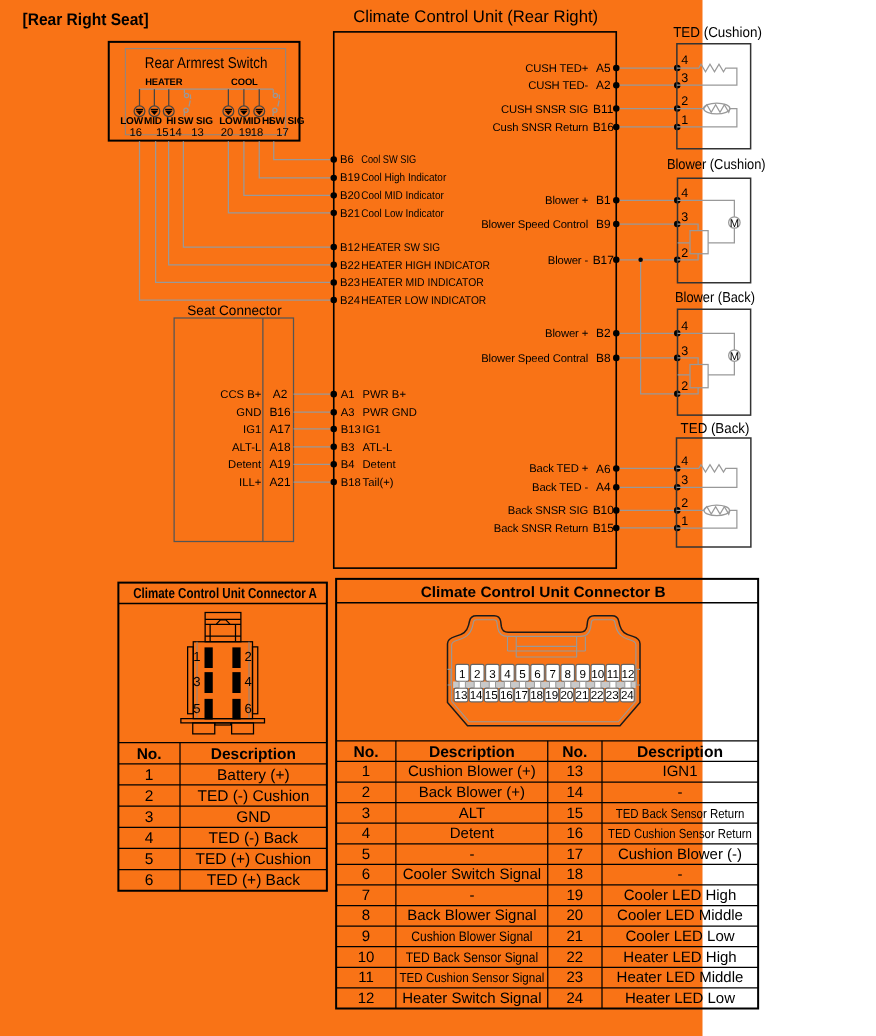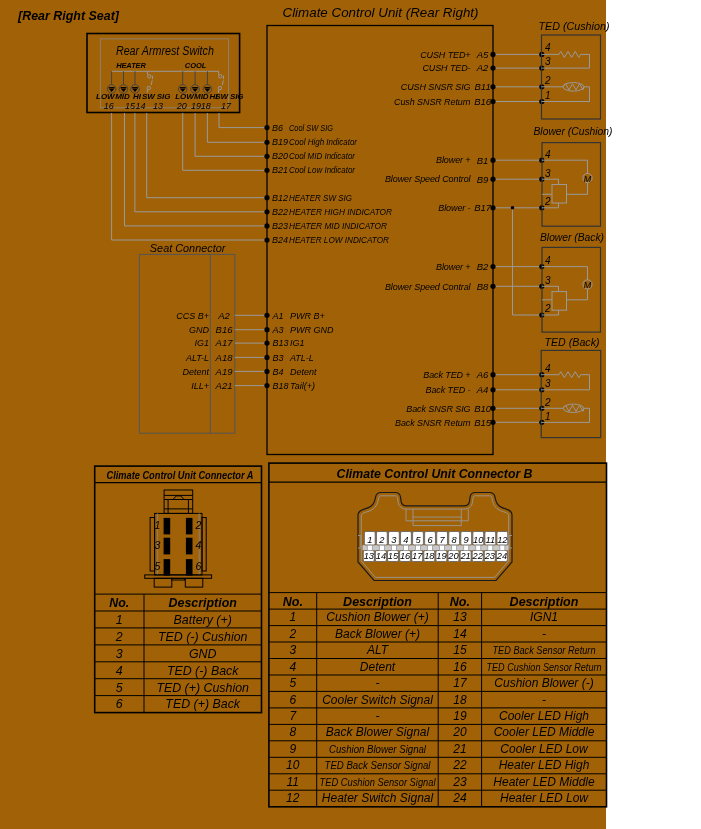--- a/index.html
+++ b/index.html
@@ -1,16 +1,16 @@
 <!DOCTYPE html>
 <html><head>
 <meta charset="utf-8">
 <style>
   html,body{margin:0;padding:0;background:#fff;}
-  #page{position:relative;width:606px;height:829px;background:#a16207;font-family:"Liberation Sans",sans-serif;font-style:italic;}
+  #page{position:relative;width:562px;height:829px;background:#f97316;font-family:"Liberation Sans",sans-serif;}
   svg{position:absolute;left:0;top:0;}
   text{font-family:"Liberation Sans",sans-serif;fill:#000;}
 </style>
 </head>
 <body>
 <div id="page">
 <svg width="701" height="829" viewBox="0 0 701 829">
 
 <text x="18" y="20.3" font-size="13.5" font-weight="bold" textLength="101" lengthAdjust="spacingAndGlyphs">[Rear Right Seat]</text>
 

